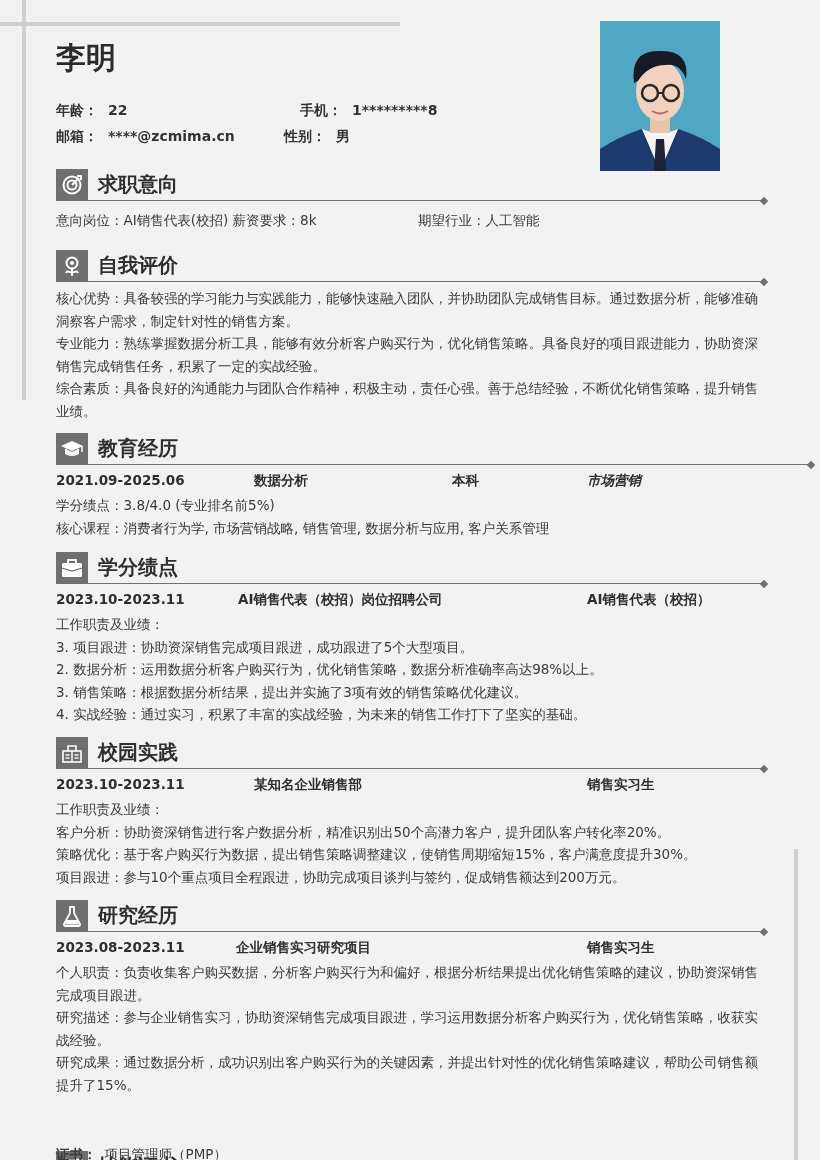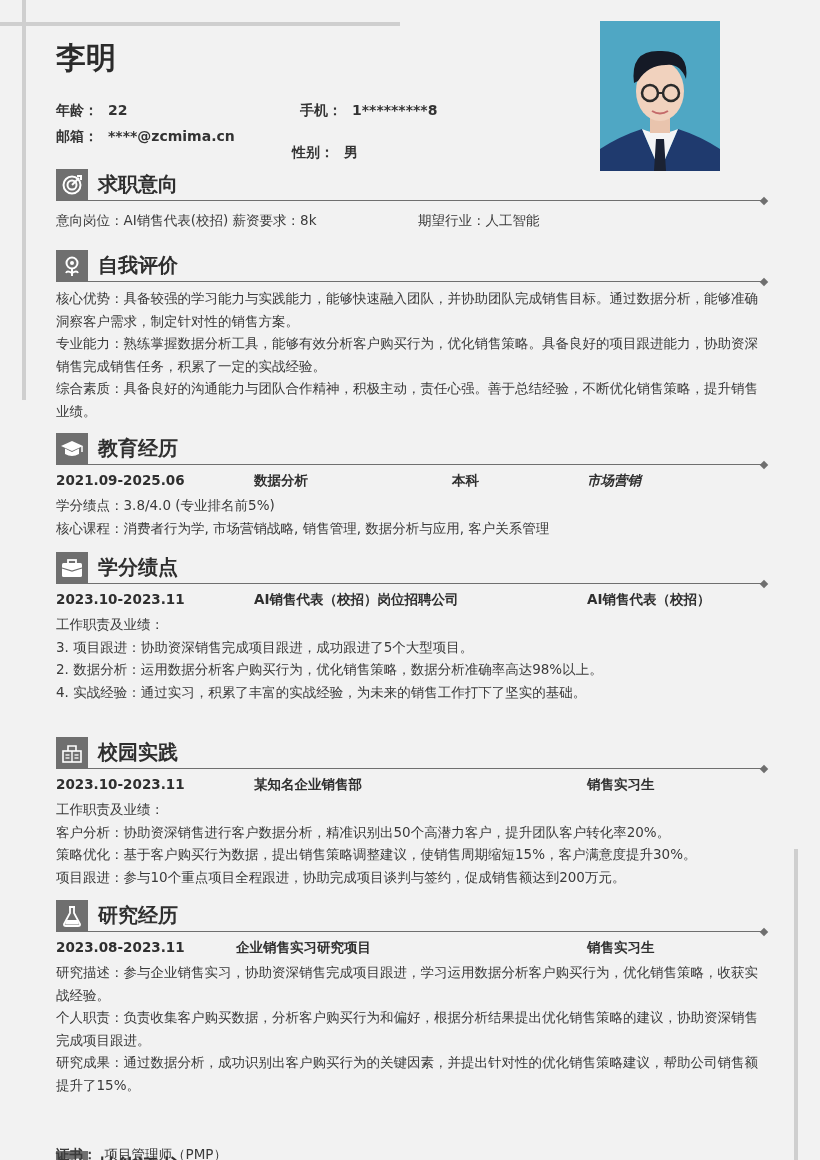--- a/index.html
+++ b/index.html
@@ -34,21 +34,21 @@
 
 <div class="info" style="left:56px;top:102px;">
   <span class="lbl">年龄：</span><span>22</span>
 </div>
 <div class="info" style="left:300px;top:102px;">
   <span class="lbl">手机：</span><span>1*********8</span>
 </div>
 <div class="info" style="left:56px;top:128px;">
   <span class="lbl">邮箱：</span><span>****@zcmima.cn</span>
 </div>
-<div class="info" style="left:292px;top:128px;margin-top:16px;">
+<div class="info" style="left:284px;top:128px;">
   <span class="lbl">性别：</span><span>男</span>
 </div>
 
 <div class="photo">
   <svg width="120" height="150" viewBox="0 0 120 150">
     <rect width="120" height="150" fill="#4fa7c4"></rect>
     <path d="M0 150 L0 128 Q20 115 42 108 L60 150 Z" fill="#1f3a6e"></path>
     <path d="M120 150 L120 128 Q100 115 78 108 L60 150 Z" fill="#1f3a6e"></path>
     <path d="M42 108 L60 150 L78 108 Q60 116 42 108 Z" fill="#f4f4f4"></path>
     <path d="M56 118 L64 118 L66 150 L54 150 Z" fill="#1b2233"></path>
@@ -90,21 +90,21 @@
   <div class="title">自我评价</div>
   <div class="line"></div>
   <div class="diamond"></div>
 </div>
 <div class="text" style="top:287px;">
   <div>核心优势：具备较强的学习能力与实践能力，能够快速融入团队，并协助团队完成销售目标。通过数据分析，能够准确洞察客户需求，制定针对性的销售方案。</div>
   <div>专业能力：熟练掌握数据分析工具，能够有效分析客户购买行为，优化销售策略。具备良好的项目跟进能力，协助资深销售完成销售任务，积累了一定的实战经验。</div>
   <div>综合素质：具备良好的沟通能力与团队合作精神，积极主动，责任心强。善于总结经验，不断优化销售策略，提升销售业绩。</div>
 </div>
 
-<div class="section-head" style="top:433px;">
+<div class="section-head" style="top:433px;padding-left:47px;">
   <div class="icon-box">
     <svg width="24" height="20" viewBox="0 0 24 20">
         <path d="M1 7 L12 2 L23 7 L12 12 Z" fill="#fff"></path>
         <path d="M5 9.5 L5 15 Q12 19 19 15 L19 9.5 L12 13 Z" fill="#fff"></path>
         <line x1="22" y1="7" x2="22" y2="13" stroke="#fff" stroke-width="1.5"></line>
       </svg>
   </div>
   <div class="title">教育经历</div>
   <div class="line"></div>
   <div class="diamond"></div>
@@ -127,27 +127,28 @@
         <rect x="1" y="5" width="20" height="14" rx="1.5" fill="#fff"></rect>
         <path d="M1 10 L11 13 L21 10" fill="none" stroke="#6f6f6f" stroke-width="1.2"></path>
       </svg>
   </div>
   <div class="title">学分绩点</div>
   <div class="line"></div>
   <div class="diamond"></div>
 </div>
 <div class="row" style="top:591px;">
   <span style="left:0;">2023.10-2023.11</span>
-  <span style="left:198px;">AI销售代表（校招）岗位招聘公司</span>
+  <span style="left:182px;">AI销售代表（校招）岗位招聘公司</span>
   <span style="left:531px;">AI销售代表（校招）</span>
 </div>
 <div class="text" style="top:613px;">
   <div>工作职责及业绩：</div>
   <div>3. 项目跟进：协助资深销售完成项目跟进，成功跟进了5个大型项目。</div>
   <div>2. 数据分析：运用数据分析客户购买行为，优化销售策略，数据分析准确率高达98%以上。</div>
+  <div>3. 销售策略：根据数据分析结果，提出并实施了3项有效的销售策略优化建议。</div>
   <div>4. 实战经验：通过实习，积累了丰富的实战经验，为未来的销售工作打下了坚实的基础。</div>
 </div>
 
 <div class="section-head" style="top:737px;">
   <div class="icon-box">
     <svg width="22" height="20" viewBox="0 0 22 20">
         <rect x="2" y="8" width="18" height="11" fill="none" stroke="#fff" stroke-width="1.6"></rect>
         <path d="M7 8 L7 3 L15 3 L15 8" fill="none" stroke="#fff" stroke-width="1.6"></path>
         <line x1="11" y1="8" x2="11" y2="19" stroke="#fff" stroke-width="1.4"></line>
         <line x1="4.5" y1="12" x2="8.5" y2="12" stroke="#fff" stroke-width="1.3"></line>
@@ -182,22 +183,22 @@
   <div class="title">研究经历</div>
   <div class="line"></div>
   <div class="diamond"></div>
 </div>
 <div class="row" style="top:939px;">
   <span style="left:0;">2023.08-2023.11</span>
   <span style="left:180px;">企业销售实习研究项目</span>
   <span style="left:531px;">销售实习生</span>
 </div>
 <div class="text" style="top:961px;">
+  <div>个人职责：负责收集客户购买数据，分析客户购买行为和偏好，根据分析结果提出优化销售策略的建议，协助资深销售完成项目跟进。</div>
   <div>研究描述：参与企业销售实习，协助资深销售完成项目跟进，学习运用数据分析客户购买行为，优化销售策略，收获实战经验。</div>
-  <div>个人职责：负责收集客户购买数据，分析客户购买行为和偏好，根据分析结果提出优化销售策略的建议，协助资深销售完成项目跟进。</div>
   <div>研究成果：通过数据分析，成功识别出客户购买行为的关键因素，并提出针对性的优化销售策略建议，帮助公司销售额提升了15%。</div>
 </div>
 
 <div class="section-head" style="top:1107px;margin-top:44px;">
   <div class="icon-box">
     <svg width="22" height="20" viewBox="0 0 22 20">
         <path d="M11 4 Q6 1 1 3 L1 18 Q6 16 11 19 Q16 16 21 18 L21 3 Q16 1 11 4 Z" fill="none" stroke="#fff" stroke-width="1.6"></path>
         <line x1="11" y1="4" x2="11" y2="19" stroke="#fff" stroke-width="1.4"></line>
         <line x1="4" y1="8" x2="8" y2="8" stroke="#fff" stroke-width="1.2"></line>
         <line x1="4" y1="11" x2="8" y2="11" stroke="#fff" stroke-width="1.2"></line>

